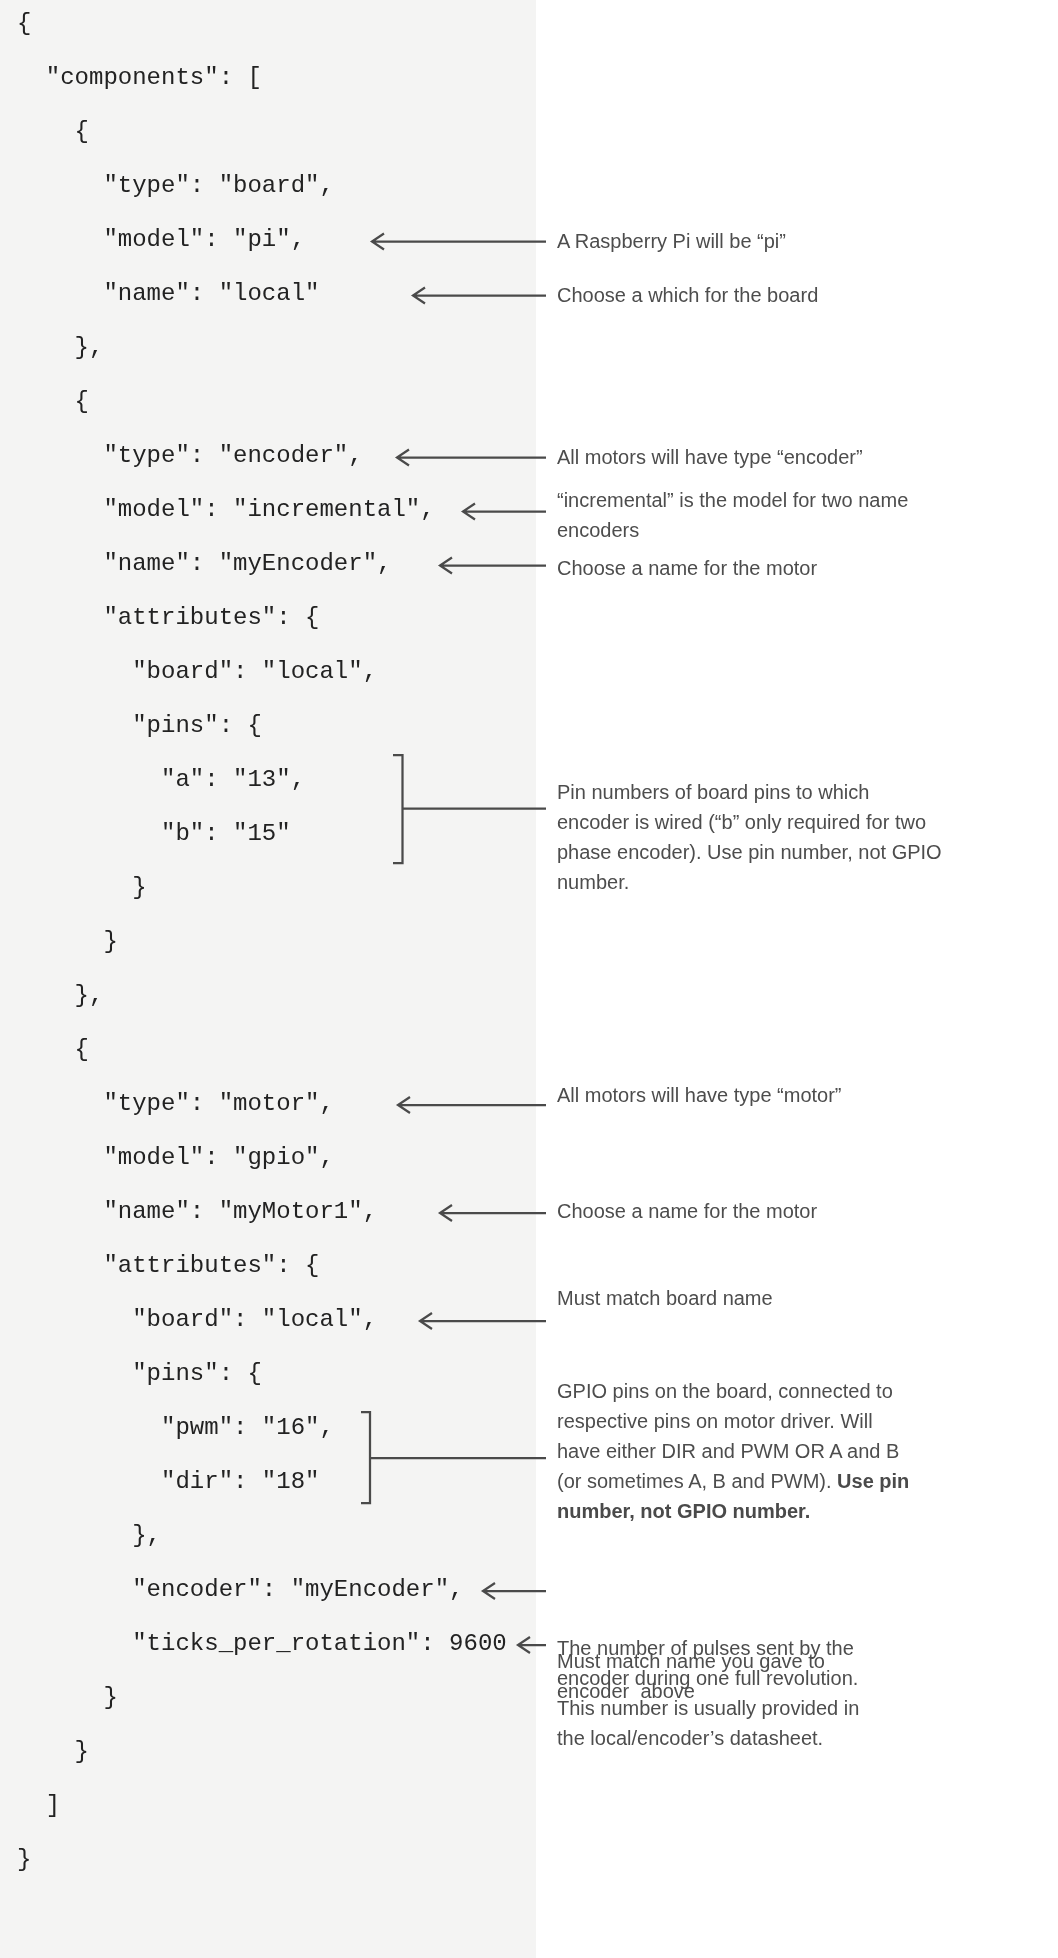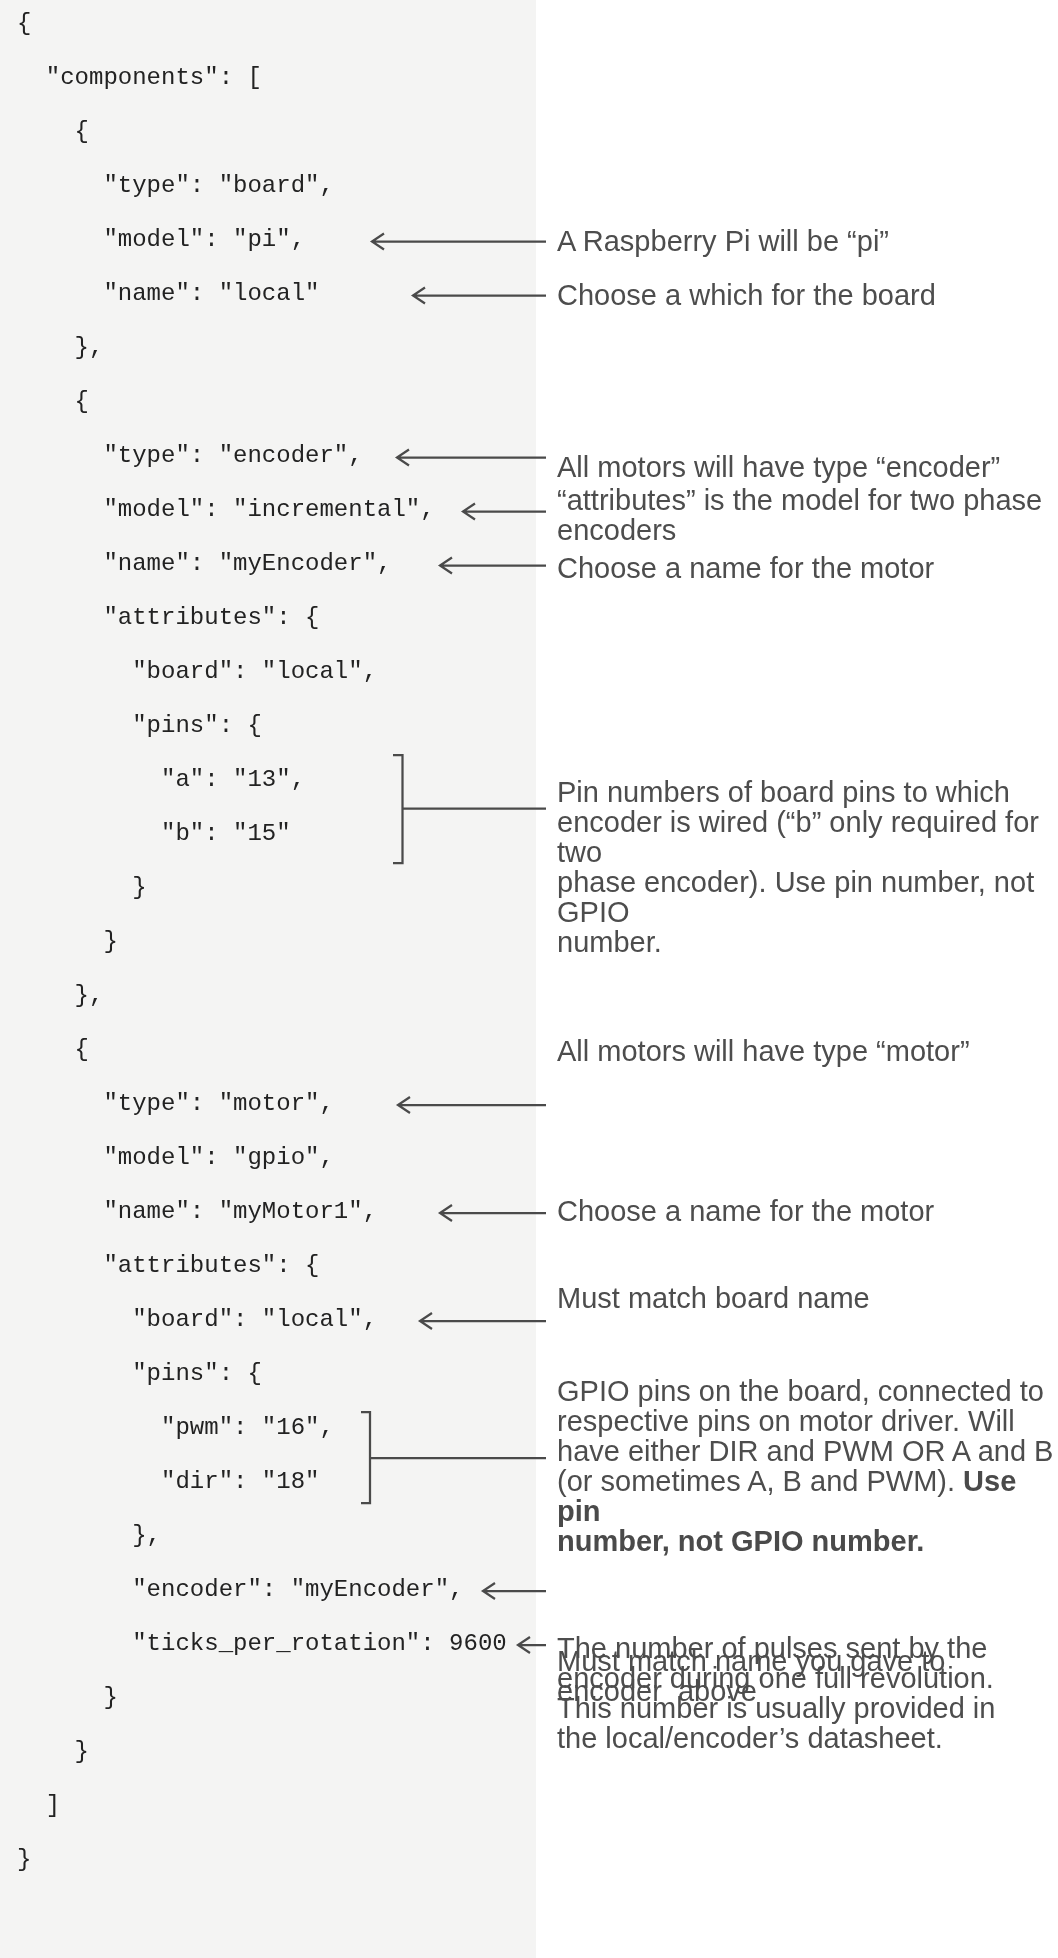--- a/index.html
+++ b/index.html
@@ -21,21 +21,21 @@
     font-size:24px;line-height:54px;
     color:#222222;
   }
   .code-line{
     white-space:pre;
     height:54px;
   }
   .ann{
     position:absolute;left:557px;
     width:500px;
-    font-size:29px;line-height:30px;
+    font-size:20px;line-height:30px;
     color:#4d4d4d;
     white-space:pre-wrap;
   }
   .ann b{font-weight:700;color:#4a4a4a;}
   .connectors{
     position:absolute;left:0;top:0;
     pointer-events:none;
   }
   .connectors path{
     stroke:#4a4a4a;stroke-width:2.25;fill:none;
@@ -94,29 +94,29 @@
   <path d="M546,1105 H398 M410,1097 L398,1105 L410,1113"></path>
   <path d="M546,1213 H440 M452,1205 L440,1213 L452,1221"></path>
   <path d="M546,1321 H420 M432,1313 L420,1321 L432,1329"></path>
   <path d="M361,1412 H370 V1503 H361 M370,1458 H546"></path>
   <path d="M546,1591 H483 M495,1583 L483,1591 L495,1599"></path>
   <path d="M546,1645 H518 M530,1637 L518,1645 L530,1653"></path>
 </svg>
 
 <div class="ann" style="top:226px">A Raspberry Pi will be “pi”</div>
 <div class="ann" style="top:280px">Choose a which for the board</div>
-<div class="ann" style="top:452px">All motors will have type “encoder”</div>
-<div class="ann" style="top:485px">“attributes” is the model for two phase
+<div class="ann" style="top:442px">All motors will have type “encoder”</div>
+<div class="ann" style="top:485px">“incremental” is the model for two name
 encoders</div>
 <div class="ann" style="top:553px">Choose a name for the motor</div>
 <div class="ann" style="top:777px">Pin numbers of board pins to which
 encoder is wired (“b” only required for two
 phase encoder). Use pin number, not GPIO
 number.</div>
-<div class="ann" style="top:1036px">All motors will have type “motor”</div>
+<div class="ann" style="top:1080px">All motors will have type “motor”</div>
 <div class="ann" style="top:1196px">Choose a name for the motor</div>
 <div class="ann" style="top:1283px">Must match board name</div>
 <div class="ann" style="top:1376px"><span>GPIO pins on the board, connected to
 respective pins on motor driver. Will
 have either DIR and PWM OR A and B
 (or sometimes A, B and PWM). </span><b>Use pin
 number, not GPIO number.</b></div>
 <div class="ann" style="top:1646px">Must match name you gave to
 encoder  above</div>
 <div class="ann" style="top:1633px">The number of pulses sent by the

